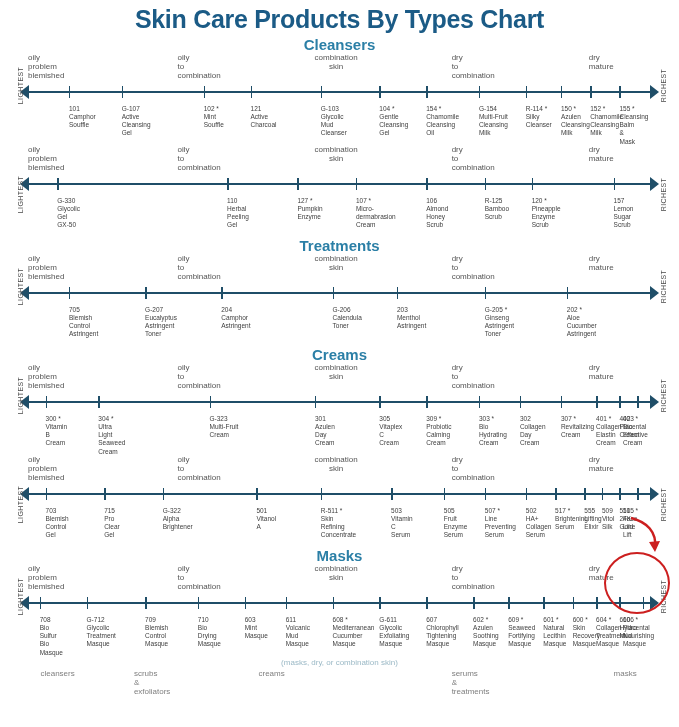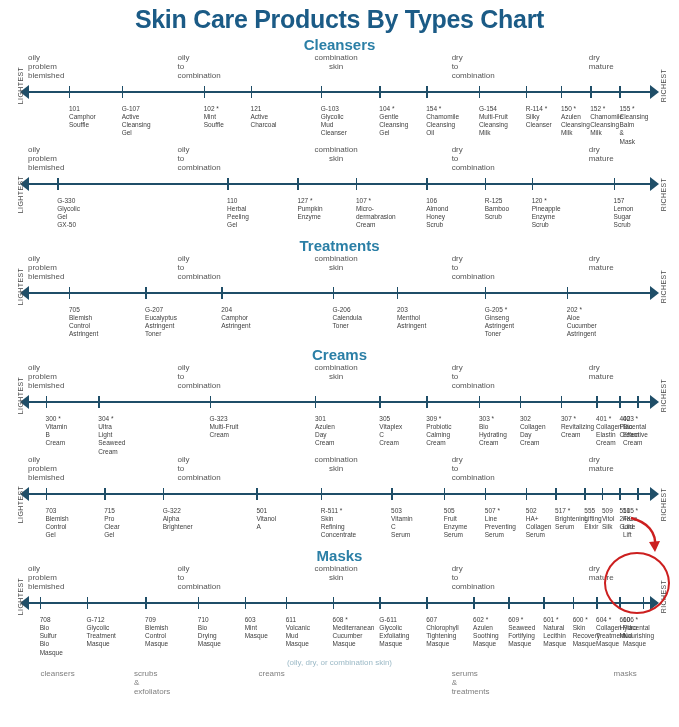--- a/index.html
+++ b/index.html
@@ -607,21 +607,21 @@
             <div class="code">606 *</div>
             <div>Placental<br>Nourishing<br>Masque</div>
           </div>
         </div>
         <div class="end-label lightest">LIGHTEST</div>
         <div class="end-label richest">RICHEST</div>
       </div>
     </div>
 
   <div class="footer-section">
-    <div class="footer-sub">(oily, dry, or combination skin)</div>
+    <div class="footer-sub">(masks, dry, or combination skin)</div>
     <div class="footer-cats" id="footer-cats">
         <div class="footer-cat" style="left: 2%;">cleansers</div>
         <div class="footer-cat" style="left: 17%;">scrubs<br>&amp;<br>exfoliators</div>
         <div class="footer-cat" style="left: 37%;">creams</div>
         <div class="footer-cat" style="left: 68%;">serums<br>&amp;<br>treatments</div>
         <div class="footer-cat" style="left: 94%;">masks</div>
       </div>
 
   </div>
 

